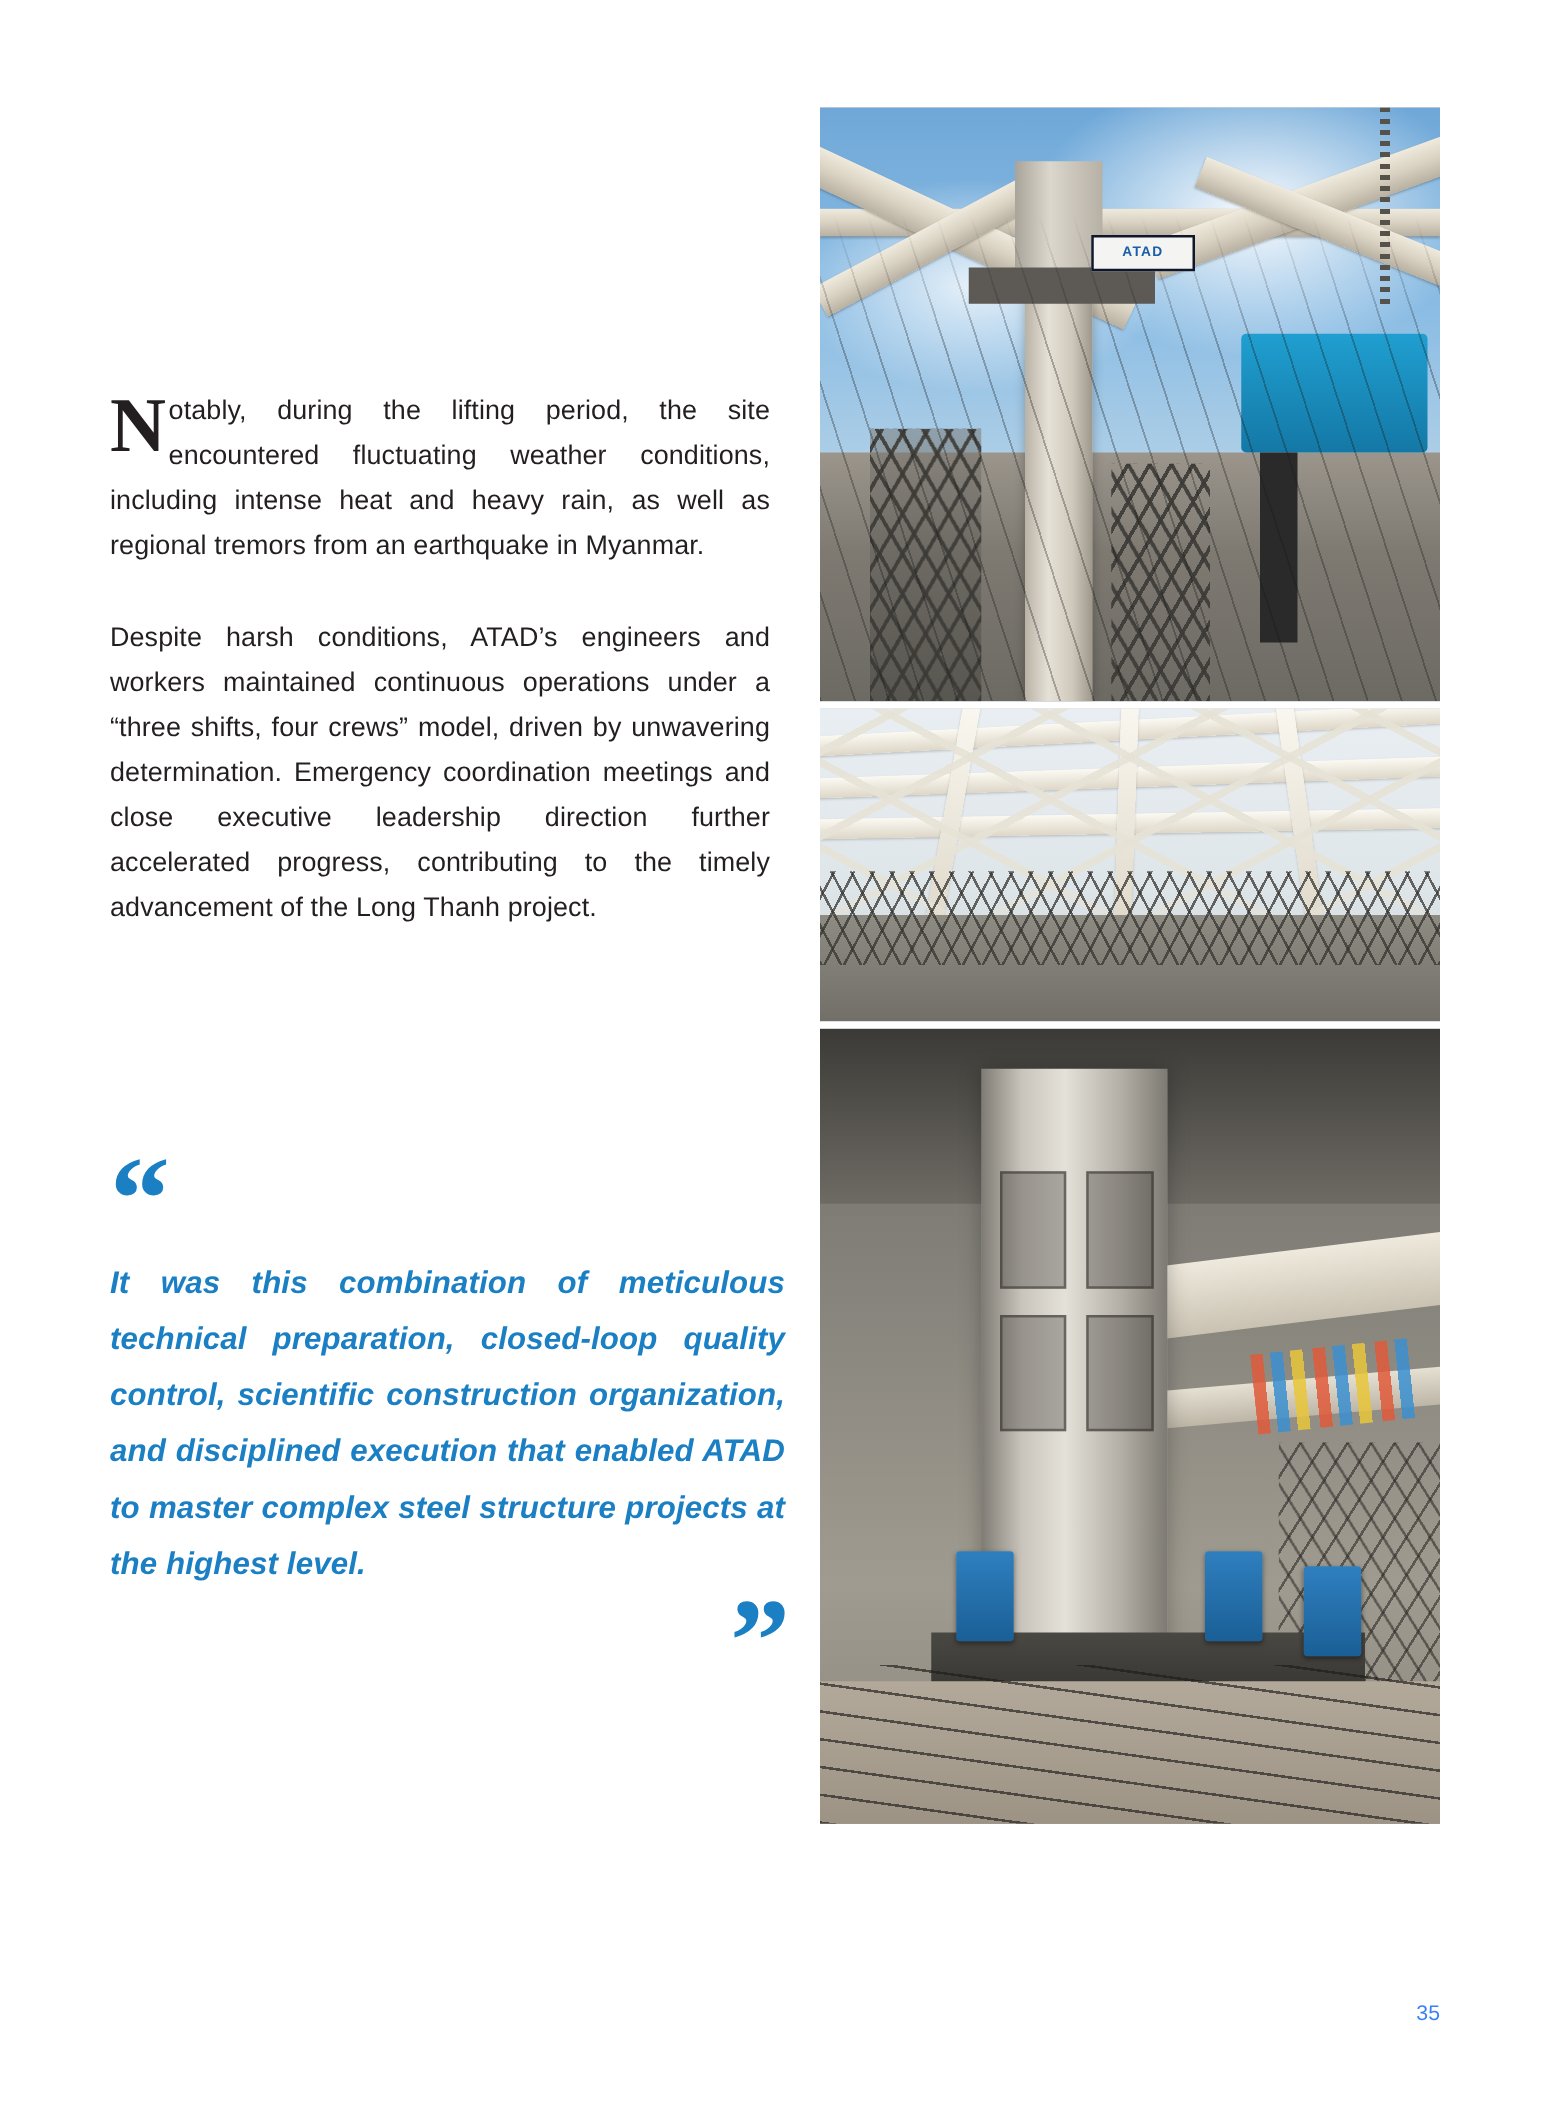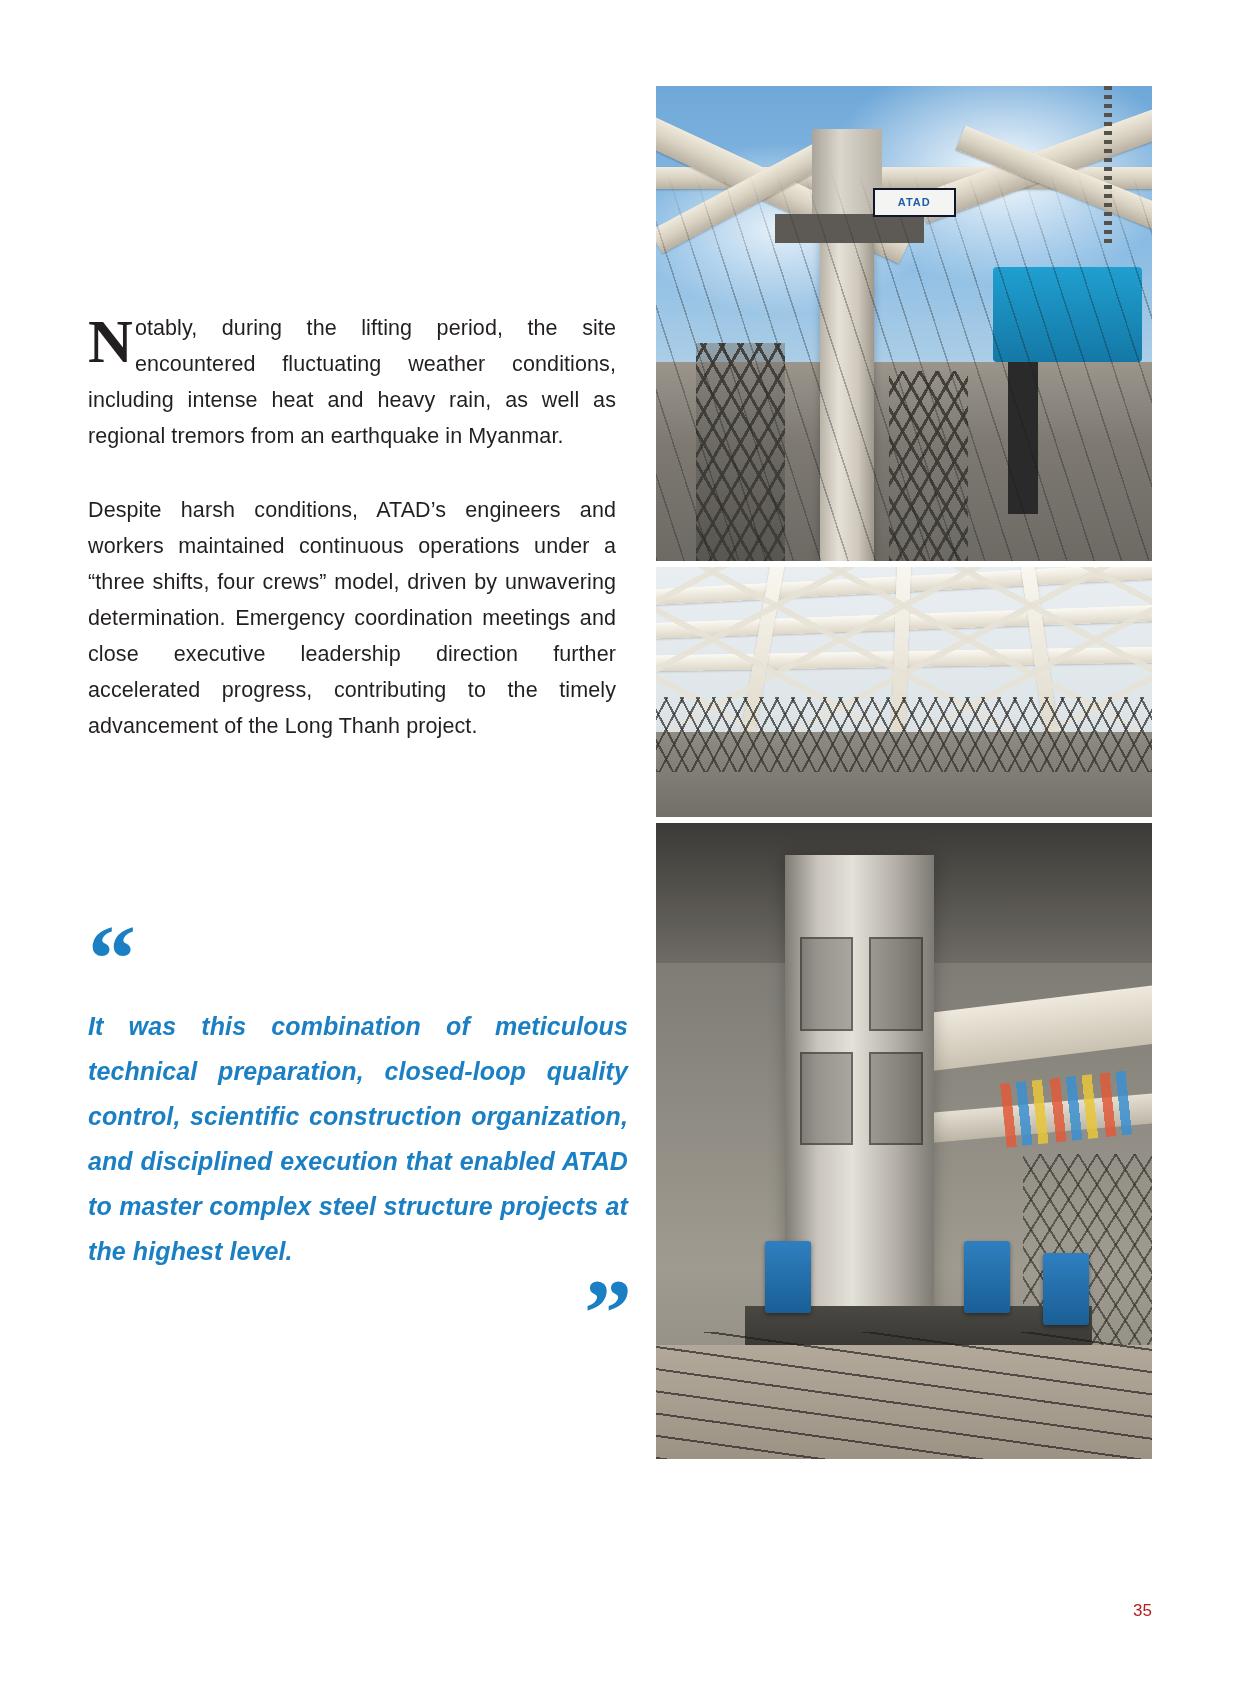--- a/index.html
+++ b/index.html
@@ -264,21 +264,21 @@
       repeating-linear-gradient(58deg, rgba(45,43,40,0.6) 0 2px, rgba(0,0,0,0) 2px 16px),
       repeating-linear-gradient(-58deg, rgba(45,43,40,0.6) 0 2px, rgba(0,0,0,0) 2px 16px);
   }
 
   
   .page-number {
     position: absolute;
     right: 88px;
     bottom: 62px;
     font-size: 17px;
-    color: #b91c1c;
+    color: #3b82f6;
     font-family: "Liberation Sans", sans-serif;
   }
 </style>
 </head>
 <body>
 
 <div class="text-col">
 
   <p class="para dropcap-para">
     <span class="dropcap">N</span><span>otably, during the lifting period, the site encountered fluctuating weather conditions, including intense heat and heavy rain, as well as regional tremors from an earthquake in Myanmar.</span>

